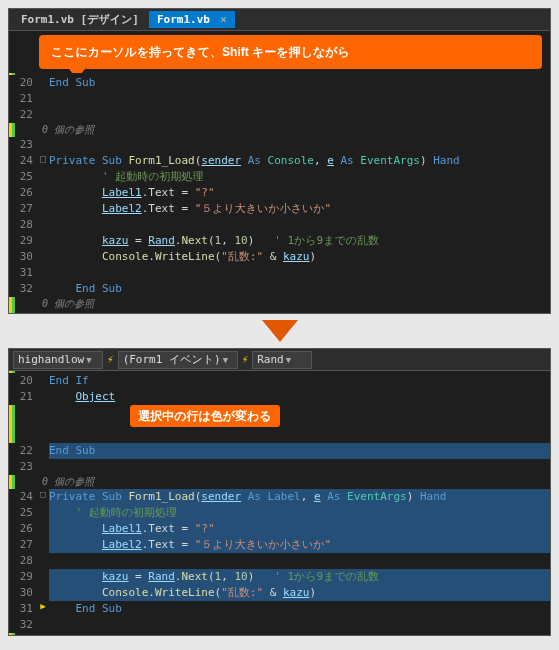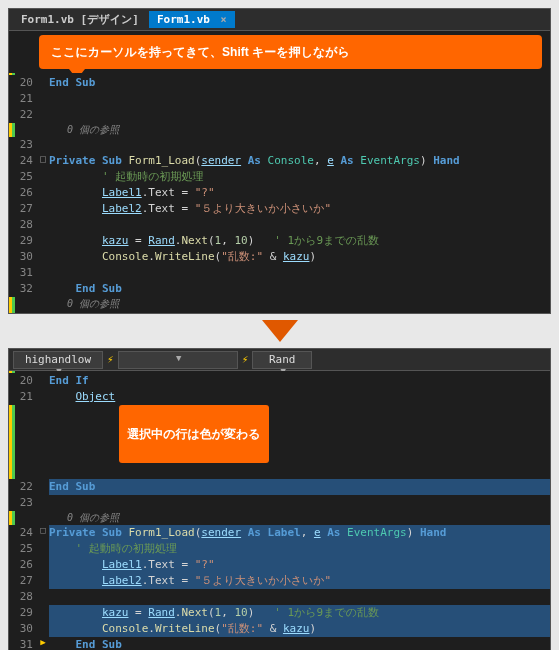--- a/index.html
+++ b/index.html
@@ -69,21 +69,20 @@
     .dropdown-sel {
       background: #3c3c3c;
       color: #ddd;
       border: 1px solid #555;
       font-size: 11px;
       padding: 1px 4px;
       height: 18px;
       display: flex;
       align-items: center;
       min-width: 90px;
-      flex-direction: column;
     }
 
     .dropdown-arrow {
       color: #aaa;
       font-size: 9px;
       margin-left: 2px;
     }
 
     .lightning {
       color: #ffcc00;
@@ -134,32 +133,32 @@
       font-size: 11px;
       line-height: 16px;
       white-space: pre;
       overflow: hidden;
     }
 
     .line-content.selected {
       background: #264f78;
     }
 
-    .kw { color: #569cd6; font-weight: bold; }
+    .kw { color: #569cd6; }
     .str { color: #ce9178; }
     .comment { color: #6a9955; }
     .num { color: #b5cea8; }
     .fn { color: #dcdcaa; }
     .cls { color: #4ec9b0; }
     .param { color: #9cdcfe; text-decoration: underline; }
 
     .ref-line {
       color: #858585;
       font-size: 10px;
-      padding-left: 58px;
+      padding-left: 33px;
       line-height: 14px;
       font-style: italic;
     }
 
     .yellow-bar {
       position: absolute;
       left: 0;
       top: 0;
       width: 3px;
       height: 100%;
@@ -221,25 +220,25 @@
       border: 1px solid #555;
     }
 
     
     .inline-callout {
       display: inline-block;
       background: #ff6600;
       color: #fff;
       font-size: 12px;
       font-family: 'Yu Gothic', 'MS Gothic', sans-serif;
-      padding: 21px 8px;
+      padding: 3px 8px;
       border-radius: 3px;
       font-weight: bold;
       vertical-align: middle;
-      margin-left: 4px;
+      margin-left: 15px;
     }
   </style>
 </head>
 <body>
 
 <div class="main-container">
 
   <div class="editor-block">
 
     <div class="editor-title-bar">
@@ -352,20 +351,21 @@
 
   <div class="editor-block2">
 
     <div class="dropdown-bar">
       <div class="dropdown-sel">
         <span>highandlow</span>
         <span class="dropdown-arrow">▼</span>
       </div>
       <span class="lightning">⚡</span>
       <div class="dropdown-sel" style="min-width:120px;">
+        <span>(Form1 イベント)</span>
         <span class="dropdown-arrow">▼</span>
       </div>
       <span class="lightning">⚡</span>
       <div class="dropdown-sel" style="min-width:60px;">
         <span>Rand</span>
         <span class="dropdown-arrow">▼</span>
       </div>
     </div>
 
     <div class="code-area">

